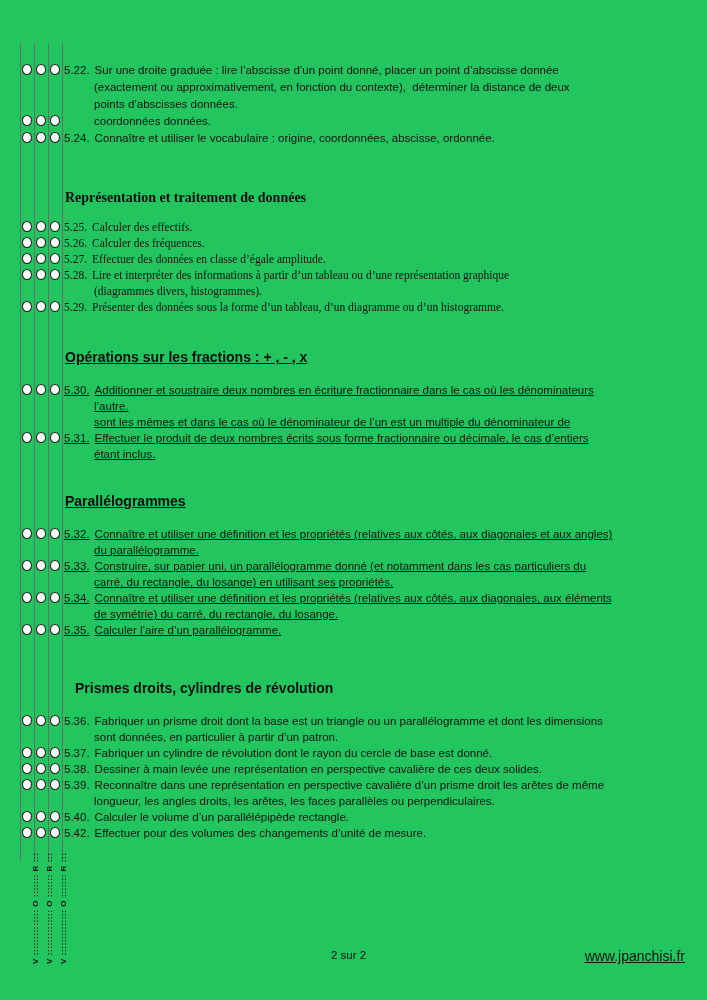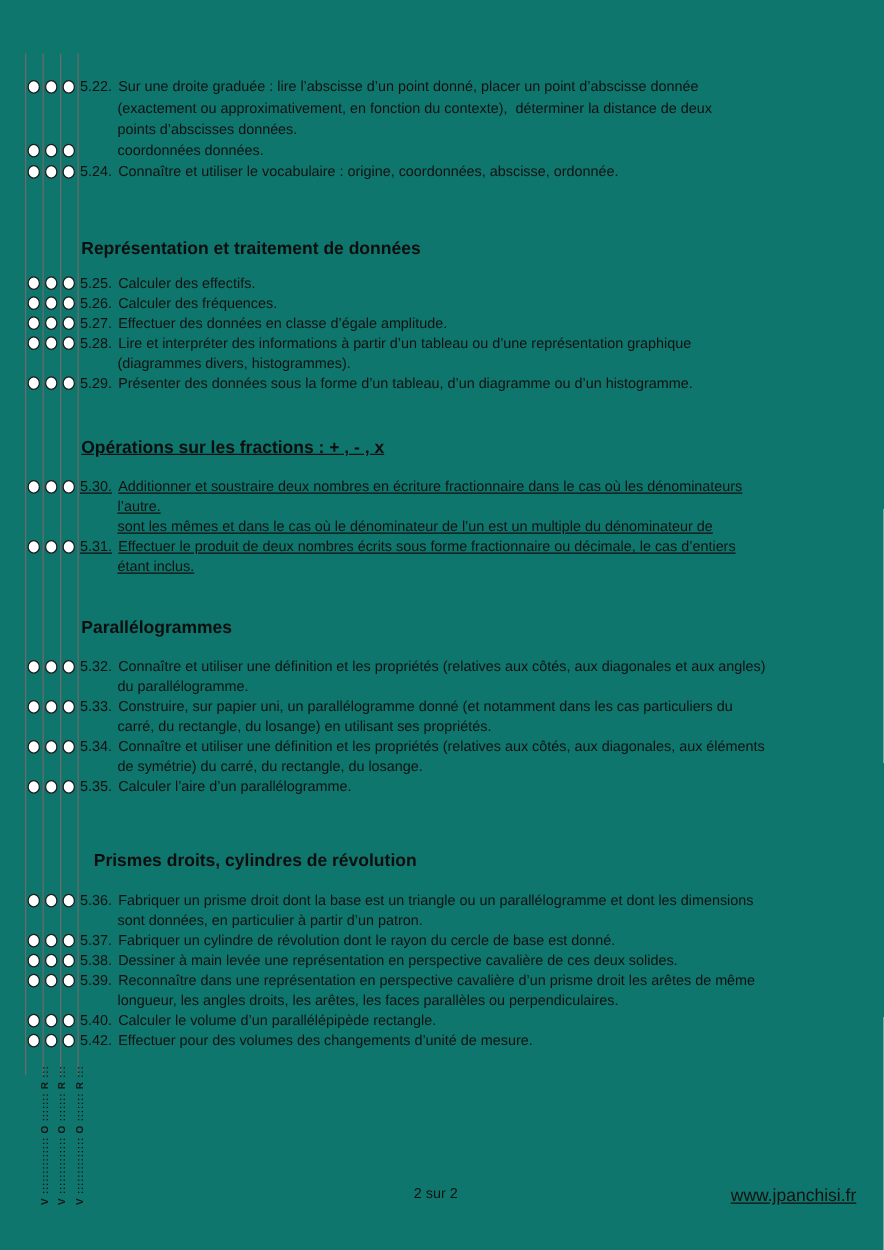--- a/index.html
+++ b/index.html
@@ -5,21 +5,21 @@
   * { margin: 0; padding: 0; box-sizing: border-box; }
   html, body { background: #ffffff; }
   body {
     font-family: "Liberation Sans", "DejaVu Sans", sans-serif;
     color: #111;
   }
   .page {
     position: relative;
     width: 707px;
     height: 1000px;
-    background: #0f766e;
+    background: #22c55e;
     overflow: hidden;
   }
   .rule {
     position: absolute;
     top: 43px;
     width: 1px;
     height: 817px;
     background: #6b6b6b;
   }
   .section {
@@ -129,21 +129,21 @@
           <span class="circles">
             <span class="circle"></span>
             <span class="circle"></span>
             <span class="circle"></span>
           </span>
           <div class="text">
             <div class="line first"><span class="num">5.24.</span><span>Connaître et utiliser le vocabulaire : origine, coordonnées, abscisse, ordonnée.</span></div>
           </div>
         </div>
       </div>
-      <div class="section" style="top: 189px; line-height: 16px;">
+      <div class="section" style="top: 189px; line-height: 16px; font-family: Liberation Serif, serif;">
         <div class="heading" style="margin-bottom: 12px;">Représentation et traitement de données</div>
         <div class="item">
           <span class="circles">
             <span class="circle"></span>
             <span class="circle"></span>
             <span class="circle"></span>
           </span>
           <div class="text">
             <div class="line first"><span class="num">5.25.</span><span>Calculer des effectifs.</span></div>
           </div>
@@ -209,21 +209,21 @@
             <span class="circle"></span>
             <span class="circle"></span>
             <span class="circle"></span>
           </span>
           <div class="text">
             <div class="line first"><span class="num">5.31.</span><span>Effectuer le produit de deux nombres écrits sous forme fractionnaire ou décimale, le cas d’entiers</span></div>
             <div class="line cont">étant inclus.</div>
           </div>
         </div>
       </div>
-      <div class="section" style="top: 492px; line-height: 16px;">
+      <div class="section" style="top: 492px; line-height: 16px; text-decoration: underline;">
         <div class="heading" style="margin-bottom: 16px;">Parallélogrammes</div>
         <div class="item">
           <span class="circles">
             <span class="circle"></span>
             <span class="circle"></span>
             <span class="circle"></span>
           </span>
           <div class="text">
             <div class="line first"><span class="num">5.32.</span><span>Connaître et utiliser une définition et les propriétés (relatives aux côtés, aux diagonales et aux angles)</span></div>
             <div class="line cont">du parallélogramme.</div>

